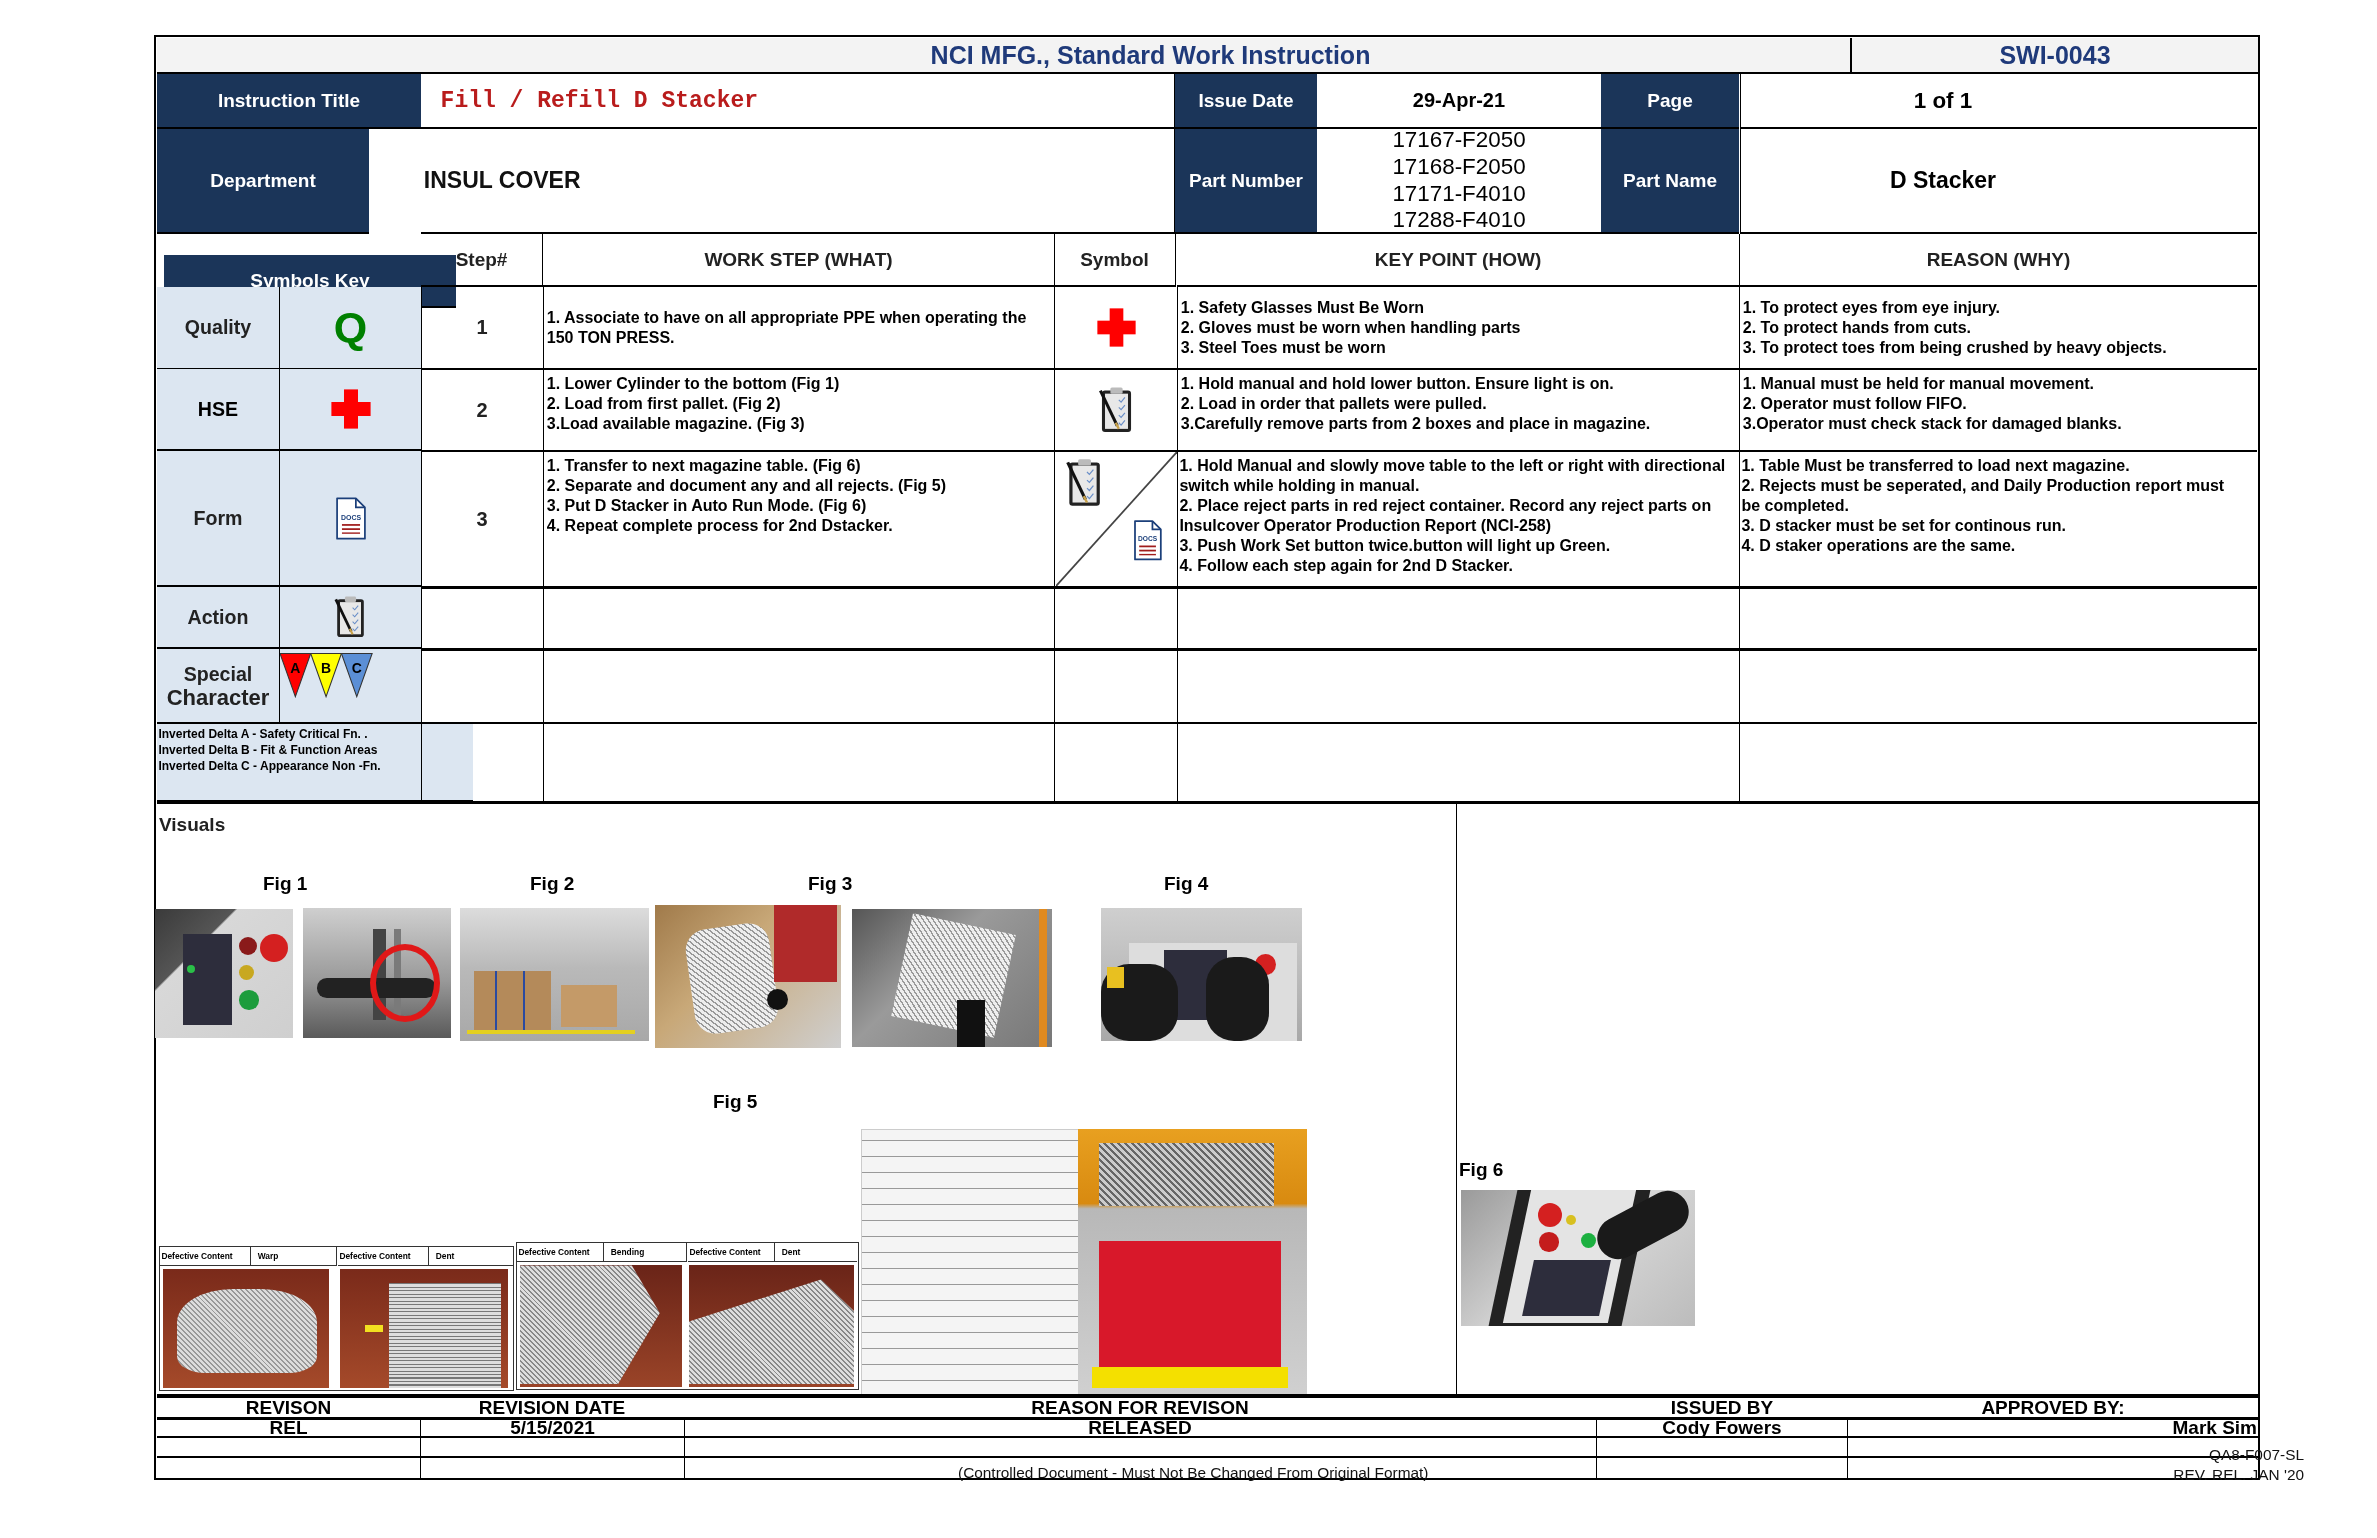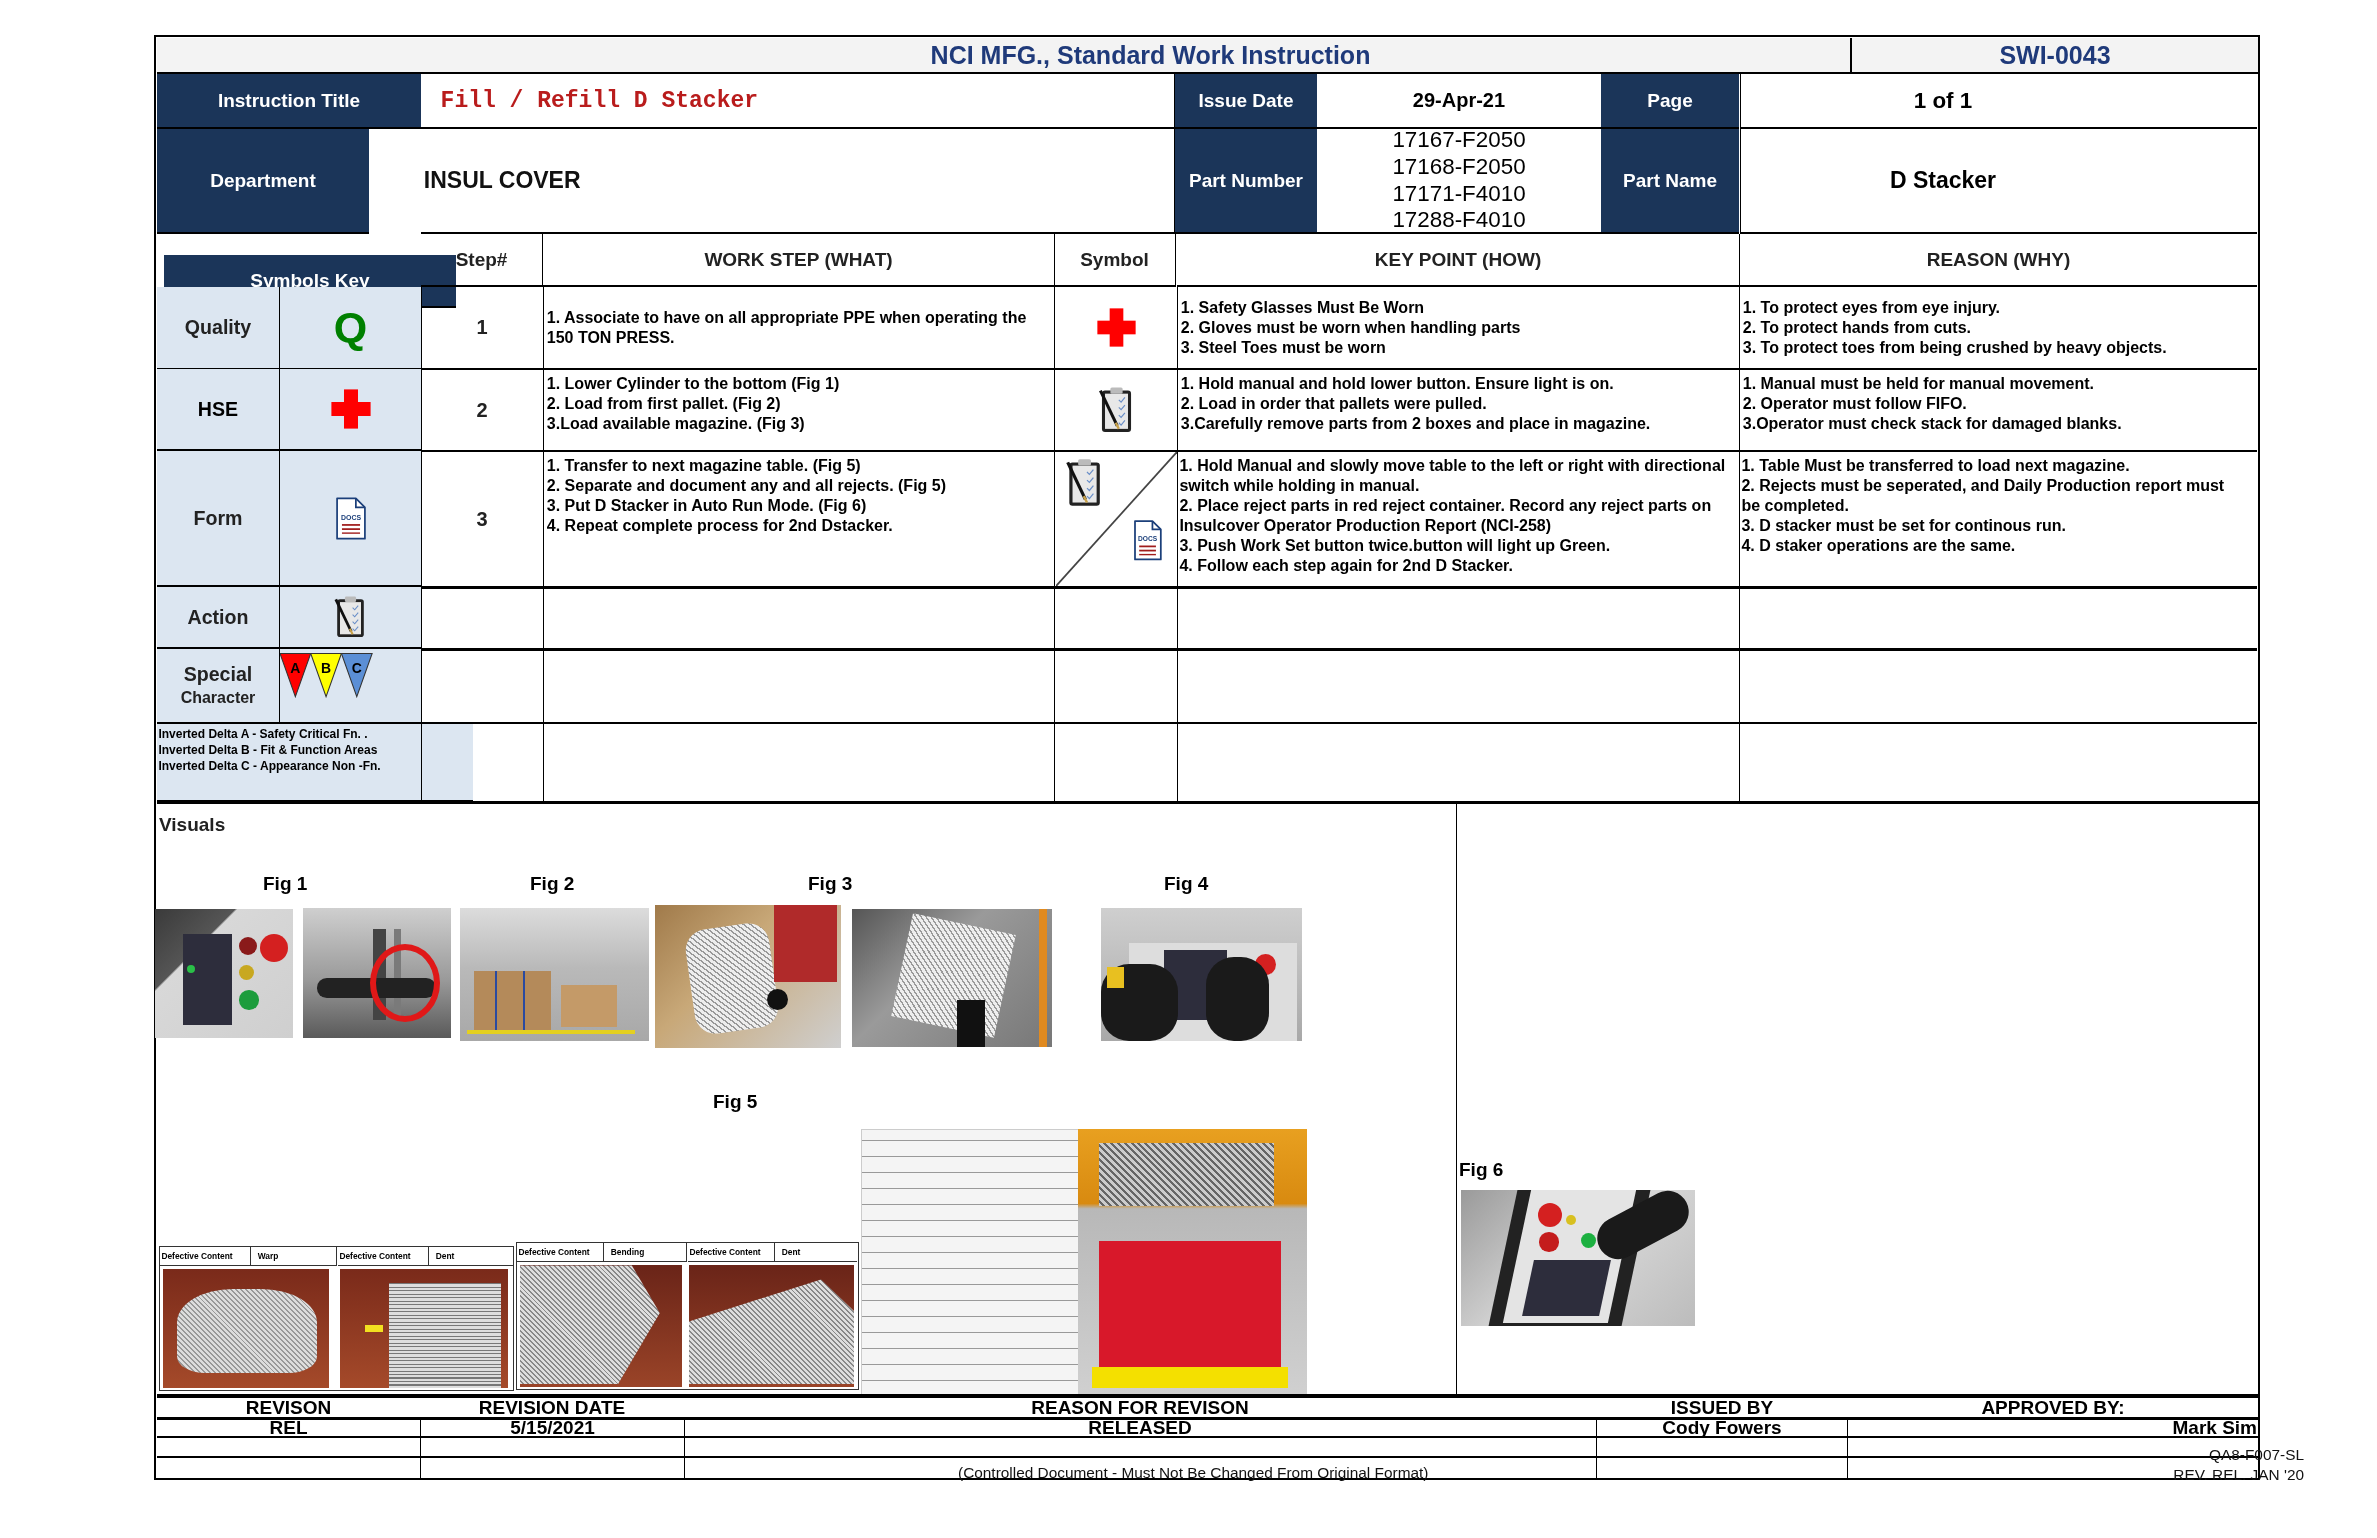--- a/index.html
+++ b/index.html
@@ -128,21 +128,21 @@
     <rect x="10" y="10" width="30" height="46" fill="#e8e8e8"></rect>
     <rect x="17" y="2" width="16" height="8" rx="2" fill="#bbb"></rect>
     <path d="M28 18 l3 3 l5 -6 M28 28 l3 3 l5 -6 M28 38 l3 3 l5 -6 M28 48 l3 3 l5 -6" stroke="#6a8fc8" stroke-width="1.5" fill="none"></path>
     <line x1="4" y1="6" x2="26" y2="52" stroke="#111" stroke-width="4"></line>
     <line x1="24" y1="48" x2="28" y2="56" stroke="#c9a24a" stroke-width="3"></line>
   </svg>
 </div>
 
 <div class="abs cell lightblue" style="left:157px; top:649px; width:123px; height:75px; border-right:1.4px solid #000; border-bottom:2.1px solid #000; flex-direction:column; line-height:23px;">
   <span style="font-size:19.6px; font-weight:bold; color:#222;">Special</span>
-  <span style="font-size:16px; font-weight:bold; color:#222;">Character</span>
+  <span style="font-size:22px; font-weight:bold; color:#222;">Character</span>
 </div>
 <div class="abs lightblue" style="left:280px; top:649px; width:141px; height:75px; border-bottom:2.1px solid #000;">
   <svg width="141" height="49" viewBox="0 0 202 70" style="position:absolute; left:0; top:2.8px;">
     <polygon points="0,2 44,2 22,64" fill="#ff0000" stroke="#333" stroke-width="1.5"></polygon>
     <polygon points="44,2 88,2 66,64" fill="#ffff00" stroke="#333" stroke-width="1.5"></polygon>
     <polygon points="88,2 132,2 110,64" fill="#5b8fd6" stroke="#333" stroke-width="1.5"></polygon>
     <text x="22" y="30" text-anchor="middle" font-size="20" font-weight="bold" font-family="Liberation Sans, sans-serif">A</text>
     <text x="66" y="30" text-anchor="middle" font-size="20" font-weight="bold" font-family="Liberation Sans, sans-serif">B</text>
     <text x="110" y="30" text-anchor="middle" font-size="20" font-weight="bold" font-family="Liberation Sans, sans-serif">C</text>
   </svg>
@@ -217,21 +217,21 @@
 <div class="abs list-cell" style="left:1740px; top:370px; width:517px; height:80px;">
   <div>1. Manual must be held for manual movement.</div>
   <div>2. Operator must follow FIFO.</div>
   <div>3.Operator must check stack for damaged blanks.</div>
 </div>
 
 <div class="abs cell" style="left:422px; top:452px; width:120px; height:134px;">
   <span style="font-size:20px; font-weight:bold; color:#222;">3</span>
 </div>
 <div class="abs list-cell" style="left:544px; top:452px; width:510px; height:134px;">
-  <div>1. Transfer to next magazine table. (Fig 5)</div>
+  <div>1. Transfer to next magazine table. (Fig 6)</div>
   <div>2. Separate and document any and all rejects. (Fig 5)</div>
   <div>3. Put D Stacker in Auto Run Mode. (Fig 6)</div>
   <div>4. Repeat complete process for 2nd Dstacker.</div>
 </div>
 <div class="abs" style="left:1056px; top:452px; width:121px; height:134px;">
   <svg width="121" height="134" viewBox="0 0 173 192" style="position:absolute; left:0; top:0;">
     <line x1="0" y1="192" x2="173" y2="0" stroke="#444" stroke-width="2.5"></line>
     <g transform="translate(12,8) scale(1.15)">
       <rect x="6" y="6" width="38" height="54" rx="4" fill="#222"></rect>
       <rect x="10" y="10" width="30" height="46" fill="#e8e8e8"></rect>

